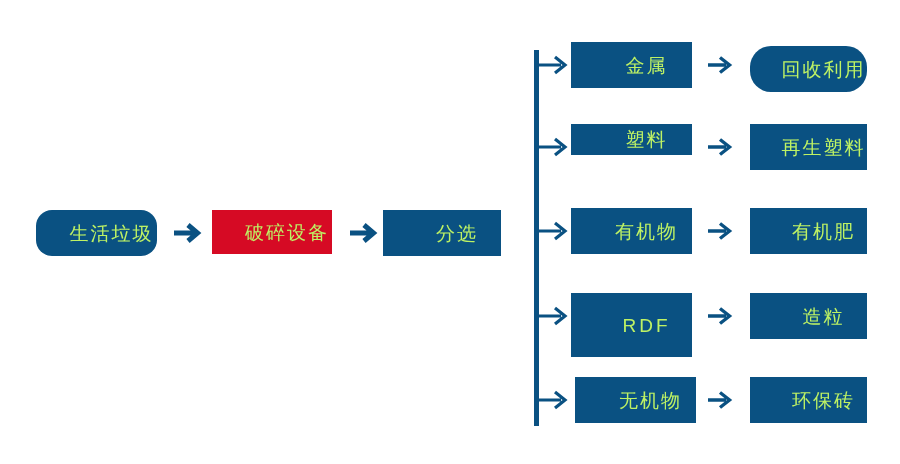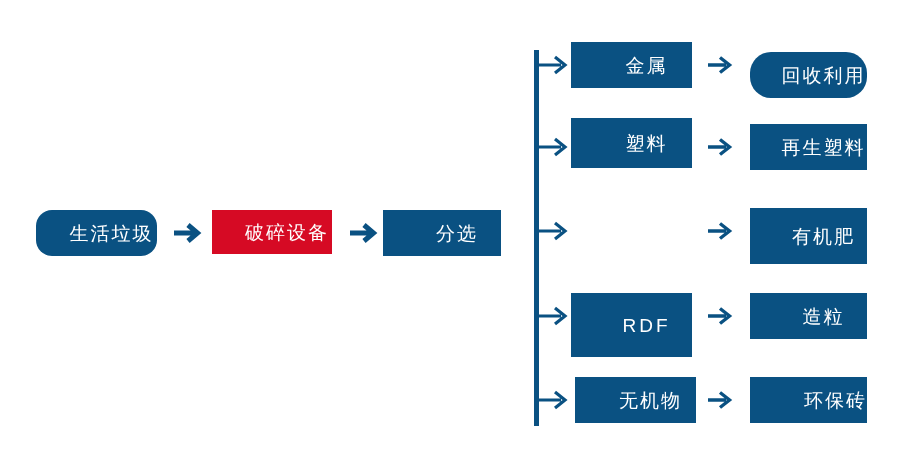--- a/index.html
+++ b/index.html
@@ -7,21 +7,21 @@
     width:900px;height:464px;
     background:#ffffff;
     font-family:"Liberation Sans","DejaVu Sans",sans-serif;
     overflow:hidden;
   }
   #stage{position:relative;width:900px;height:464px;}
 
   .box{
     position:absolute;
     display:flex;align-items:center;justify-content:center;
-    color:#ffffff;
+    color:#bef264;
     font-size:19px;
     letter-spacing:2px;
     line-height:1;
     white-space:nowrap;
     box-sizing:border-box;
     padding-left:30px;
   }
   .box.blue{background:#0a5182;}
   .box.red{background:#d60a24;}
   .box.latin{letter-spacing:3px;font-size:19px;}
@@ -85,52 +85,55 @@
     </svg>
   </div>
   <div class="box blue" style="left:571px;top:42px;width:121px;height:46px;">
     <span>金属</span>
   </div>
   <div class="arrow-thin" style="left:706px;top:50px;">
     <svg width="30" height="30" viewBox="0 0 30 30" aria-hidden="true">
       <path d="M2 15 L20 15 M14 7.5 L23.5 15 L14 22.5" fill="none" stroke="#0a5182" stroke-width="3.4" stroke-linecap="butt" stroke-linejoin="miter"></path>
     </svg>
   </div>
-  <div class="box blue" style="left:750px;top:52px;width:117px;height:46px;border-radius:21px;">
+  <div class="box blue" style="left:750px;top:46px;width:117px;height:46px;border-radius:21px;">
     <span>回收利用</span>
   </div>
 
   <div class="branch-arrow" style="left:537px;top:134px;">
     <svg width="36" height="26" viewBox="0 0 36 26" aria-hidden="true">
       <path d="M0 13 L24 13 M18 5 L28 13 L18 21" fill="none" stroke="#0a5182" stroke-width="3.2" stroke-linecap="butt" stroke-linejoin="miter"></path>
     </svg>
   </div>
-  <div class="box blue" style="left:571px;top:118px;width:121px;height:50px;">
+  <div class="box blue" style="left:571px;top:124px;width:121px;height:31px;">
     <span>塑料</span>
   </div>
   <div class="arrow-thin" style="left:706px;top:132px;">
     <svg width="30" height="30" viewBox="0 0 30 30" aria-hidden="true">
       <path d="M2 15 L20 15 M14 7.5 L23.5 15 L14 22.5" fill="none" stroke="#0a5182" stroke-width="3.4" stroke-linecap="butt" stroke-linejoin="miter"></path>
     </svg>
   </div>
   <div class="box blue" style="left:750px;top:124px;width:117px;height:46px;">
     <span>再生塑料</span>
   </div>
 
   <div class="branch-arrow" style="left:537px;top:218px;">
     <svg width="36" height="26" viewBox="0 0 36 26" aria-hidden="true">
       <path d="M0 13 L24 13 M18 5 L28 13 L18 21" fill="none" stroke="#0a5182" stroke-width="3.2" stroke-linecap="butt" stroke-linejoin="miter"></path>
     </svg>
   </div>
+  <div class="box blue" style="left:571px;top:208px;width:121px;height:46px;">
+    <span>有机物</span>
+  </div>
   <div class="arrow-thin" style="left:706px;top:216px;">
     <svg width="30" height="30" viewBox="0 0 30 30" aria-hidden="true">
       <path d="M2 15 L20 15 M14 7.5 L23.5 15 L14 22.5" fill="none" stroke="#0a5182" stroke-width="3.4" stroke-linecap="butt" stroke-linejoin="miter"></path>
     </svg>
   </div>
-  <div class="box blue" style="left:750px;top:208px;width:117px;height:56px;">
+  <div class="box blue" style="left:750px;top:208px;width:117px;height:46px;">
     <span>有机肥</span>
   </div>
 
   <div class="branch-arrow" style="left:537px;top:303px;">
     <svg width="36" height="26" viewBox="0 0 36 26" aria-hidden="true">
       <path d="M0 13 L24 13 M18 5 L28 13 L18 21" fill="none" stroke="#0a5182" stroke-width="3.2" stroke-linecap="butt" stroke-linejoin="miter"></path>
     </svg>
   </div>
   <div class="box blue latin" style="left:571px;top:293px;width:121px;height:64px;">
     <span>RDF</span>
@@ -150,17 +153,17 @@
     </svg>
   </div>
   <div class="box blue" style="left:575px;top:377px;width:121px;height:46px;">
     <span>无机物</span>
   </div>
   <div class="arrow-thin" style="left:706px;top:385px;">
     <svg width="30" height="30" viewBox="0 0 30 30" aria-hidden="true">
       <path d="M2 15 L20 15 M14 7.5 L23.5 15 L14 22.5" fill="none" stroke="#0a5182" stroke-width="3.4" stroke-linecap="butt" stroke-linejoin="miter"></path>
     </svg>
   </div>
-  <div class="box blue" style="left:750px;top:377px;width:117px;height:46px;justify-content:flex-end;">
+  <div class="box blue" style="left:750px;top:377px;width:117px;height:46px;">
     <span>环保砖</span>
   </div>
 
 </div>
 
 </body></html>

